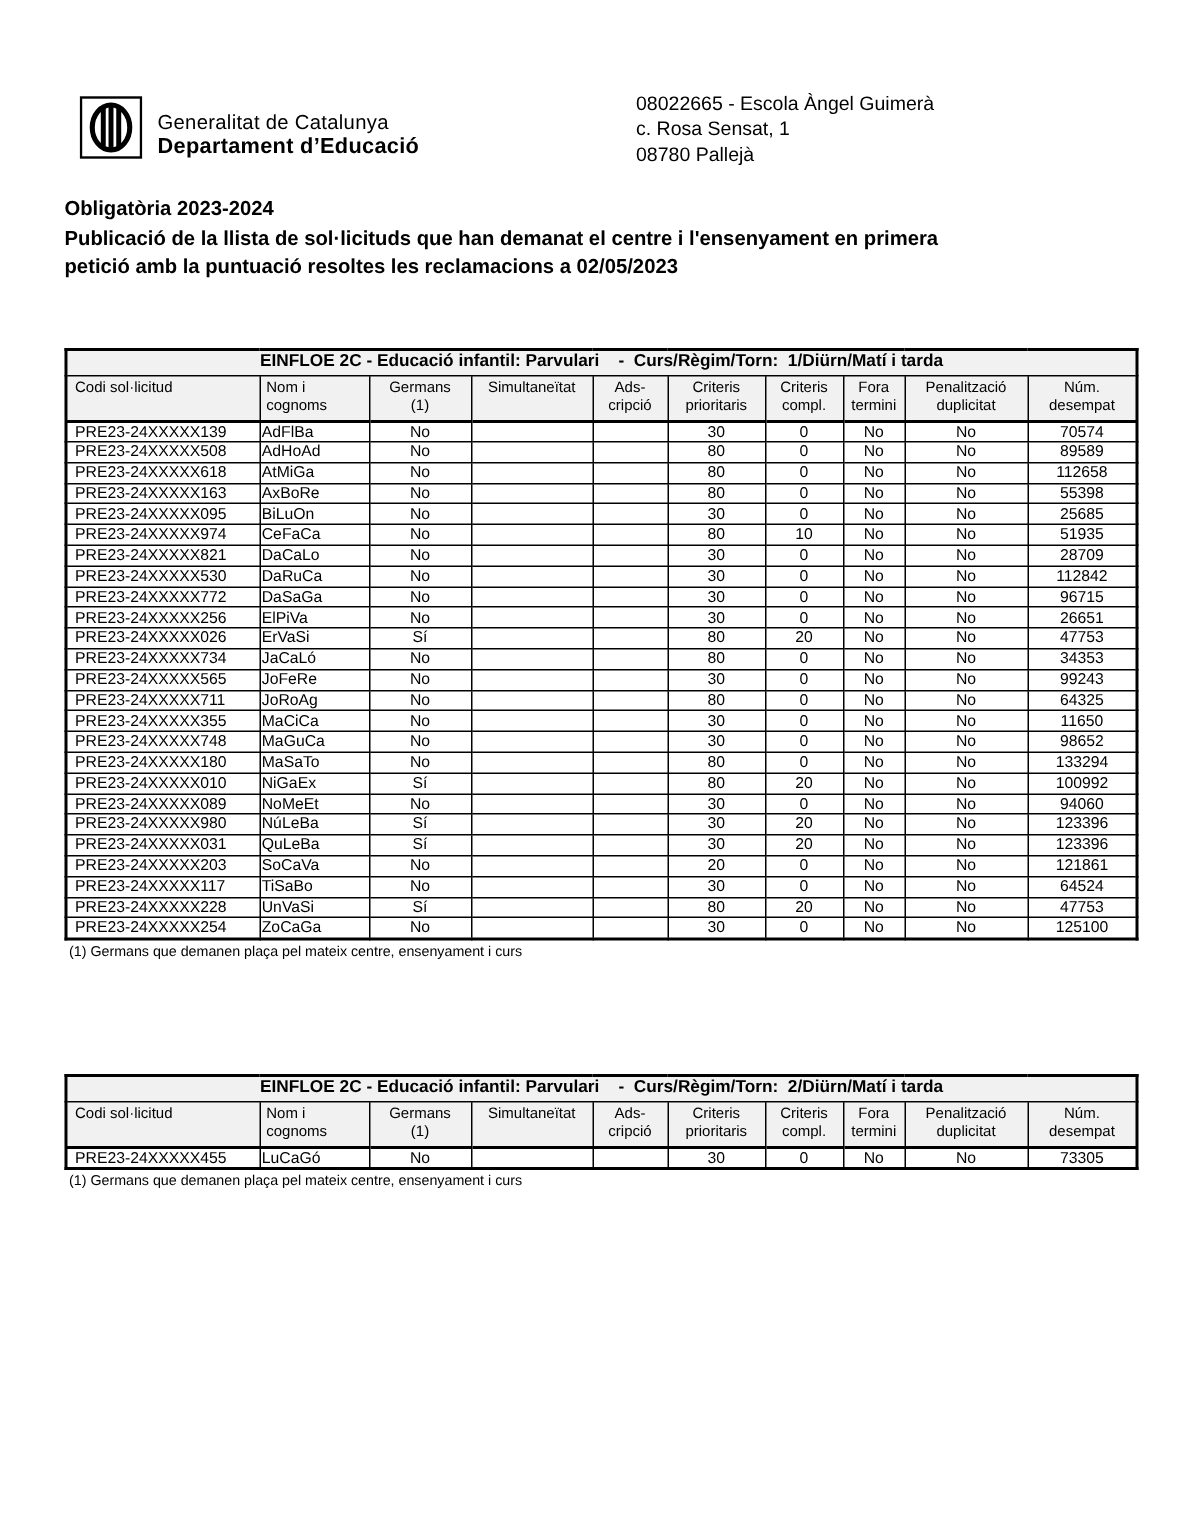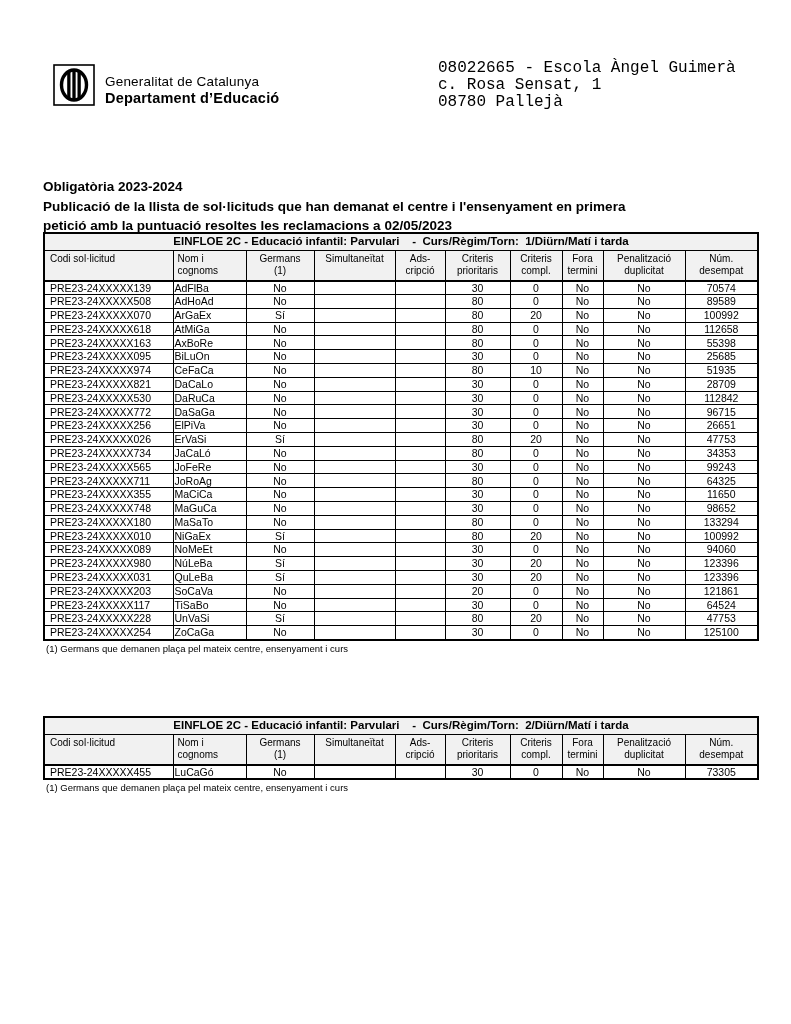--- a/index.html
+++ b/index.html
@@ -9,25 +9,25 @@
     font-family:"Liberation Sans", sans-serif; color:#000;
   }
 
   
   .letterhead { position:absolute; left:53px; top:64px; display:flex; align-items:flex-end; }
   .logo { width:42px; height:42px; margin-right:10px; }
   .org { padding-top:3px; }
   .org-line1 { font-size:13.5px; letter-spacing:.2px; }
   .org-line2 { font-size:14.5px; font-weight:bold; letter-spacing:.2px; margin-top:1px; }
 
-  .school { position:absolute; left:438px; top:60px; font-size:16px; line-height:17px;font-family:Liberation Mono, monospace; }
+  .school { position:absolute; left:424px; top:60px; font-size:13px; line-height:17px; }
 
   
   .intro { position:absolute; left:43px; top:129px; width:715px;
-           font-size:13.5px; font-weight:bold; line-height:19.5px;margin-top:48px; }
+           font-size:13.5px; font-weight:bold; line-height:19.5px; }
 
   
   .table-wrap { position:absolute; left:43px; width:588px; }
   .table-wrap.t0 { top:232px; }
   .table-wrap.t1 { top:716px; }
 
   table.tbl { border-collapse:collapse; table-layout:fixed; width:714px;
               border:2px solid #000; }
   .tbl th, .tbl td { border:1px solid #000; overflow:hidden; }
 
@@ -145,32 +145,20 @@
           <td class="c2">No</td>
           <td class="c3"></td>
           <td class="c4"></td>
           <td class="c5">80</td>
           <td class="c6">0</td>
           <td class="c7">No</td>
           <td class="c8">No</td>
           <td class="c9">89589</td>
         </tr>
         <tr>
-          <td class="c0">PRE23-24XXXXX070</td>
-          <td class="c1">ArGaEx</td>
-          <td class="c2">Sí</td>
-          <td class="c3"></td>
-          <td class="c4"></td>
-          <td class="c5">80</td>
-          <td class="c6">20</td>
-          <td class="c7">No</td>
-          <td class="c8">No</td>
-          <td class="c9">100992</td>
-        </tr>
-        <tr>
           <td class="c0">PRE23-24XXXXX618</td>
           <td class="c1">AtMiGa</td>
           <td class="c2">No</td>
           <td class="c3"></td>
           <td class="c4"></td>
           <td class="c5">80</td>
           <td class="c6">0</td>
           <td class="c7">No</td>
           <td class="c8">No</td>
           <td class="c9">112658</td>

